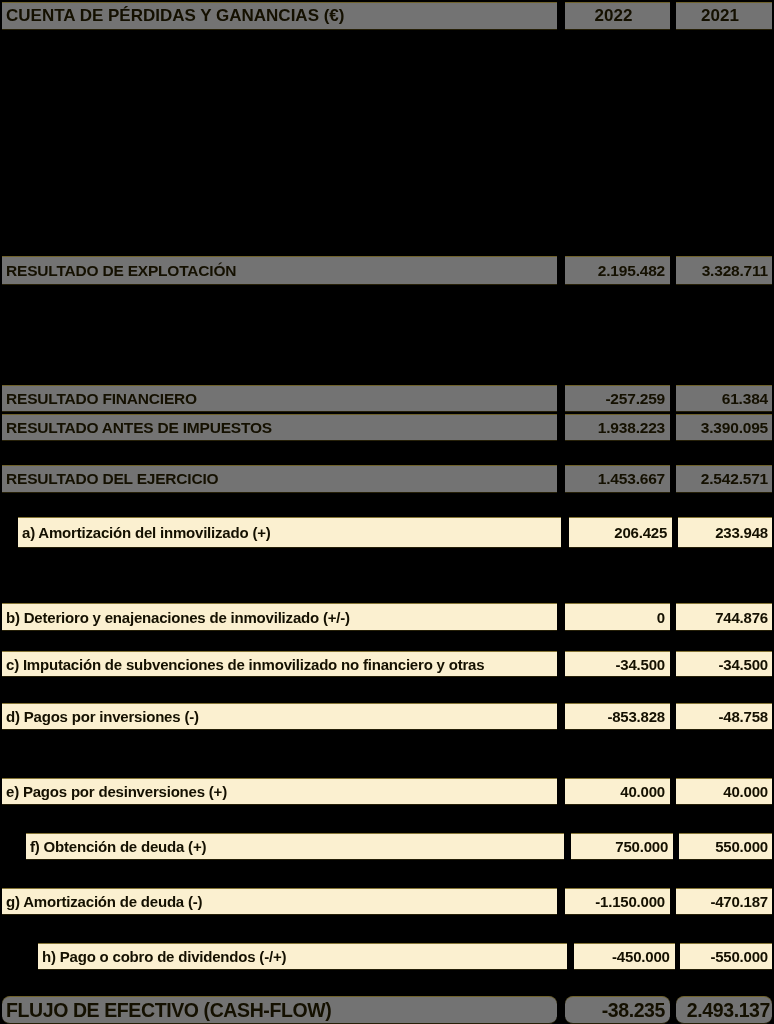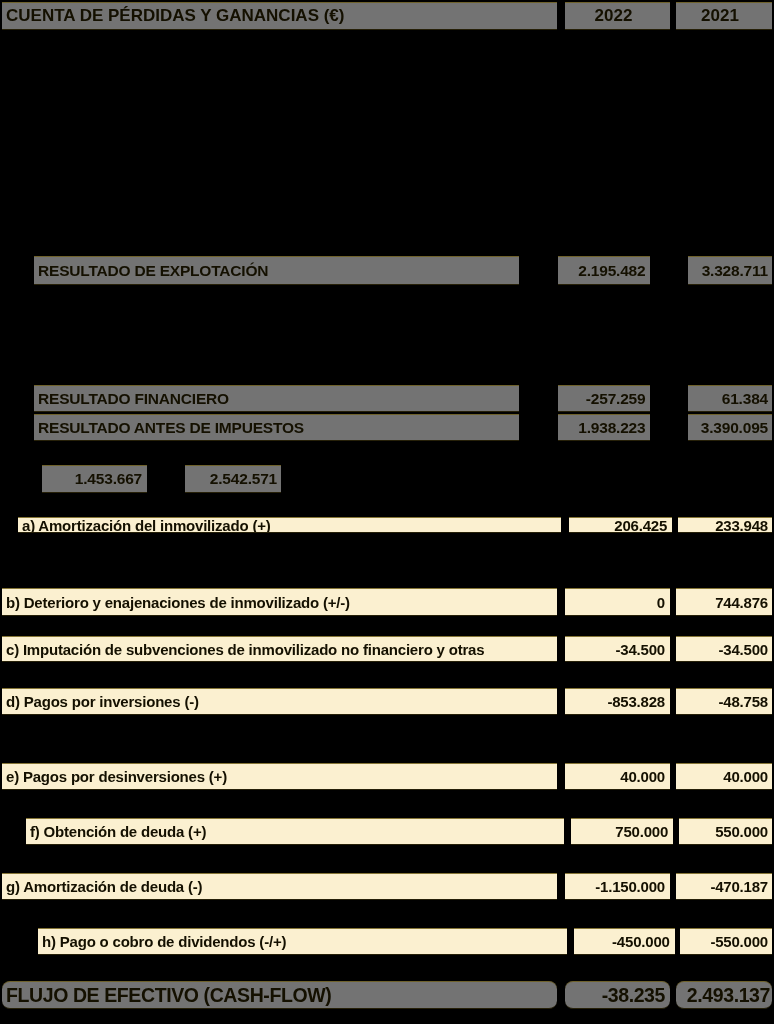--- a/index.html
+++ b/index.html
@@ -43,32 +43,32 @@
   .cell.v2022 { width: 105px; padding-right: 5px; justify-content: flex-end; }
   .cell.v2021 { width: 96px;  padding-right: 4px; justify-content: flex-end; }
 
   .gold  .cell { background: #737373; }
   .cream .cell { background: #FBF0D0; border-top-color: #857536; }
 
   .header-row .cell { font-size: 17px; }
   .header-row .cell.v2022,
   .header-row .cell.v2021 { justify-content: center; padding-right: 8px; }
 
-  .summary .cell { font-size: 15.5px; letter-spacing: -0.2px; margin-left: 32px; }
+  .summary .cell { font-size: 15.5px; letter-spacing: -0.2px; }
   .detail  .cell { font-size: 15px;   letter-spacing: -0.2px; }
   .footer-row .cell { font-size: 19.5px; letter-spacing: -0.4px; border-radius: 8px; }
   .footer-row .cell.v2021 { padding-right: 2px; }
 
   
   .h-header { height: 28px; }
   .h-r0  { height: 29px; }
   .h-r1  { height: 27px; text-align: center; }
   .h-r2  { height: 27px; }
   .h-r3  { height: 28px; }
-  .h-r4  { height: 16px; padding-left: 16px; }
+  .h-r4  { height: 31px; padding-left: 16px; }
   .h-r5  { height: 28px; }
   .h-r6  { height: 26px; }
   .h-r7  { height: 27px; }
   .h-r8  { height: 27px; }
   .h-r9  { height: 27px; padding-left: 24px; }
   .h-r10 { height: 27px; }
   .h-r11 { height: 27px; padding-left: 36px; }
   .h-r12 { height: 28px; }
 
   
@@ -123,20 +123,21 @@
       <div class="cell label">RESULTADO ANTES DE IMPUESTOS</div>
       <div class="vdiv"></div>
       <div class="cell v2022">1.938.223</div>
       <div class="vdiv thin"></div>
       <div class="cell v2021">3.390.095</div>
     </div>
 
     <div class="gap g-24"></div>
 
     <div class="row gold summary h-r3">
+      <div class="cell label">RESULTADO DEL EJERCICIO</div>
       <div class="vdiv"></div>
       <div class="cell v2022">1.453.667</div>
       <div class="vdiv thin"></div>
       <div class="cell v2021">2.542.571</div>
     </div>
 
     <div class="gap g-24"></div>
 
     <div class="row cream detail h-r4">
       <div class="cell label">a) Amortización del inmovilizado (+)</div>

